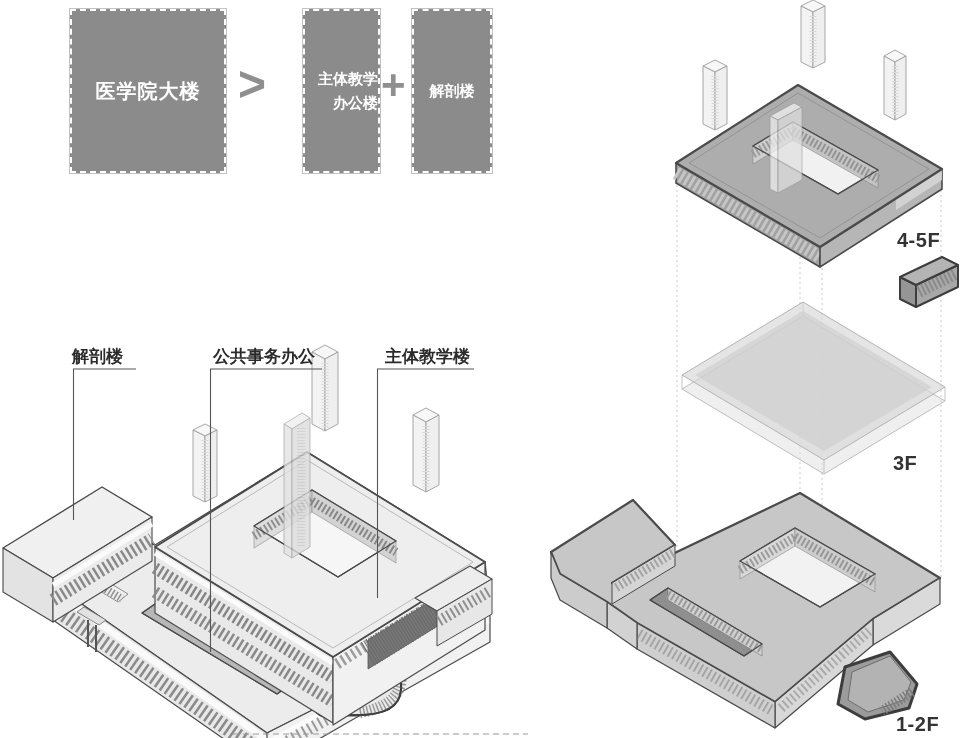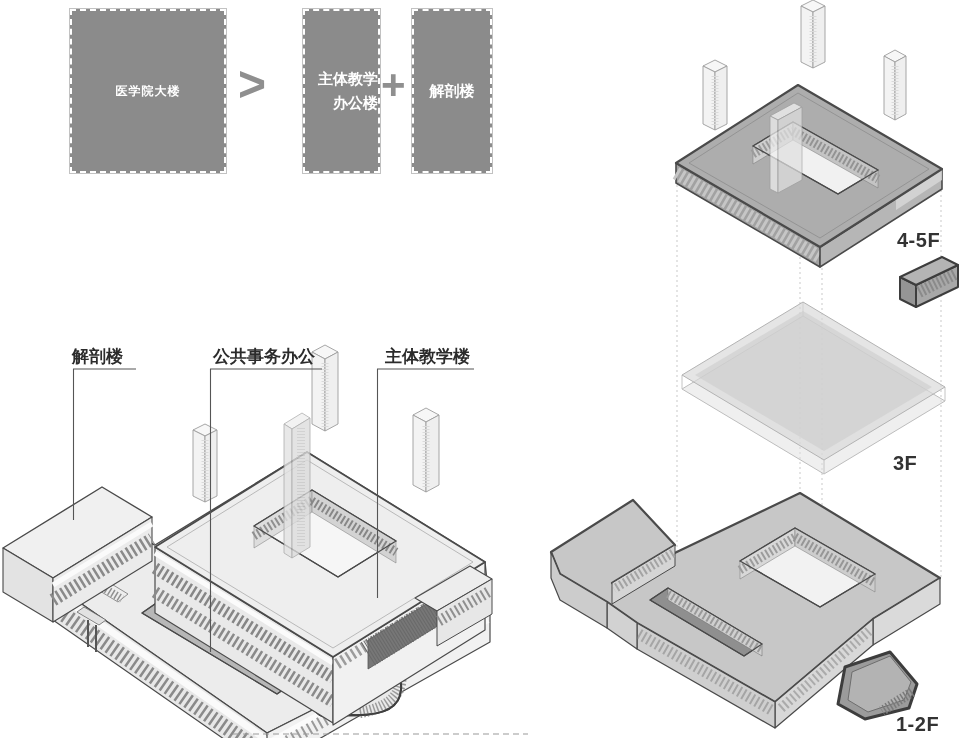--- a/index.html
+++ b/index.html
@@ -8,21 +8,21 @@
     font-family:"Liberation Sans","DejaVu Sans",sans-serif;
   }
   
   .concept-box{
     position:absolute;top:9px;height:164px;box-sizing:border-box;
     background:#8B8B8B;border:2px dashed #FFFFFF;box-shadow:0 0 0 1px #C2C2C2;
     display:flex;flex-direction:column;justify-content:center;
     color:#FFFFFF;font-weight:bold;
   }
   .concept-box .line{display:block;}
-  .box-large{left:70px;width:156px;text-align:center;font-size:12px;letter-spacing:1px;}
+  .box-large{left:70px;width:156px;text-align:center;font-size:20px;letter-spacing:1px;}
   .box-mid{left:303px;width:77px;font-size:15px;padding-left:7px;line-height:24px;text-align:right;}
   .box-small{left:412px;width:80px;text-align:center;font-size:15px;}
   .op{position:absolute;color:#8F8F8F;font-weight:bold;line-height:1;}
   .op-gt{left:238px;top:60px;font-size:48px;transform:scaleY(1.05);}
   .op-plus{left:381px;top:64px;font-size:42px;}
   
   svg text{font-family:"Liberation Sans","DejaVu Sans",sans-serif;}
   .cn-label{font-size:17px;font-weight:700;fill:#2B2B2B;}
   .floor-label{font-size:20px;font-weight:600;fill:#333333;letter-spacing:0.5px;}
 </style>

